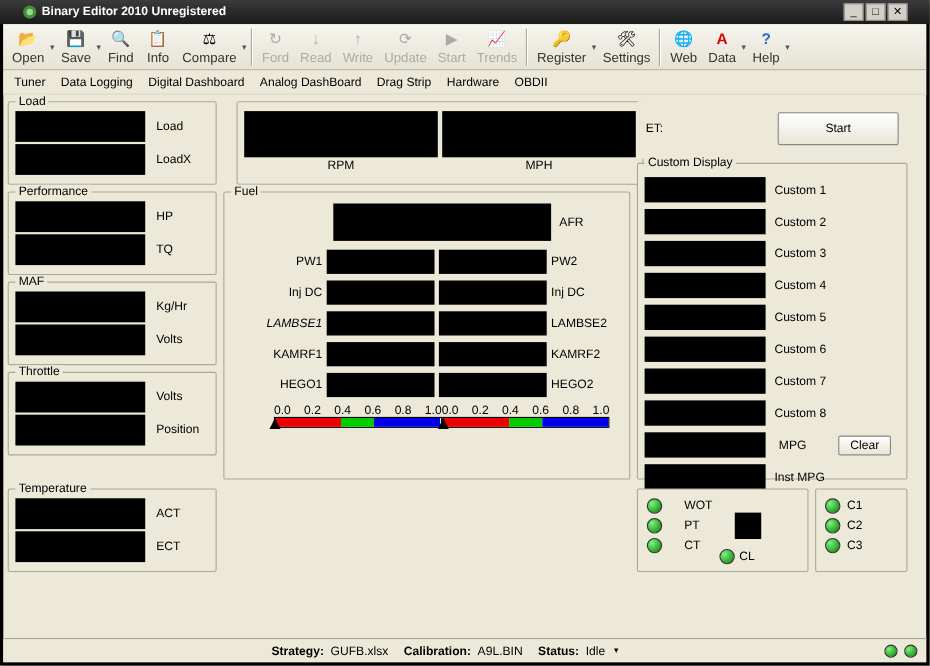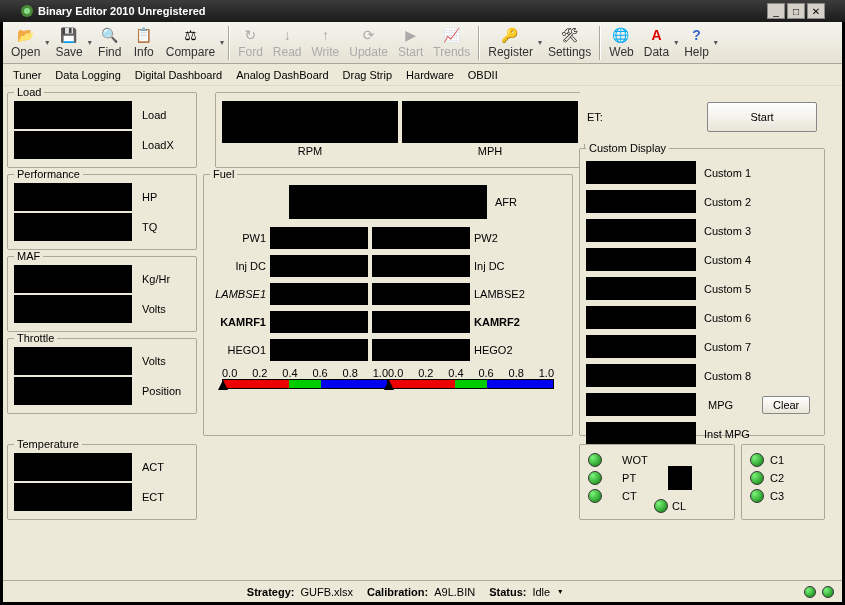--- a/index.html
+++ b/index.html
@@ -235,21 +235,21 @@
             <div class="black-box" style="width:100%; height:42px;"></div>
             <div style="text-align:center; margin-top:2px;" class="label-txt">RPM</div>
           </div>
           <div style="flex:1;">
             <div class="black-box" style="width:100%; height:42px;"></div>
             <div style="text-align:center; margin-top:2px;" class="label-txt">MPH</div>
           </div>
         </div>
       </div>
 
-      <div class="group" style="left:200px; top:88px; width:370px; height:262px;">
+      <div class="group" style="left:200px; top:88px; width:370px; height:262px;padding-left:27px;">
         <span class="group-title">Fuel</span>
         <div style="padding:10px 8px 4px 8px;">
 
           <div class="metric-row" style="justify-content:center; gap:8px;">
             <div style="width:60px;"></div>
             <div class="black-box" style="width:198px; height:34px;"></div>
             <span class="label-txt" style="width:60px;">AFR</span>
           </div>
 
           <div style="margin-top:6px;">
@@ -264,21 +264,21 @@
               <div class="black-box" style="width:98px;height:22px;"></div>
               <div class="black-box" style="width:98px;height:22px;"></div>
               <span class="label-txt" style="width:60px;">Inj DC</span>
             </div>
             <div class="metric-row" style="gap:4px; height:26px;">
               <span class="label-txt" style="width:54px;text-align:right;font-style:italic;">LAMBSE1</span>
               <div class="black-box" style="width:98px;height:22px;"></div>
               <div class="black-box" style="width:98px;height:22px;"></div>
               <span class="label-txt" style="width:60px;">LAMBSE2</span>
             </div>
-            <div class="metric-row" style="gap:4px; height:26px;font-weight:bold;">
+            <div class="metric-row" style="gap:4px; height:26px;">
               <span class="label-txt" style="width:54px;text-align:right;">KAMRF1</span>
               <div class="black-box" style="width:98px;height:22px;"></div>
               <div class="black-box" style="width:98px;height:22px;"></div>
               <span class="label-txt" style="width:60px;">KAMRF2</span>
             </div>
             <div class="metric-row" style="gap:4px; height:26px;">
               <span class="label-txt" style="width:54px;text-align:right;">HEGO1</span>
               <div class="black-box" style="width:98px;height:22px;"></div>
               <div class="black-box" style="width:98px;height:22px;"></div>
               <span class="label-txt" style="width:60px;">HEGO2</span>

